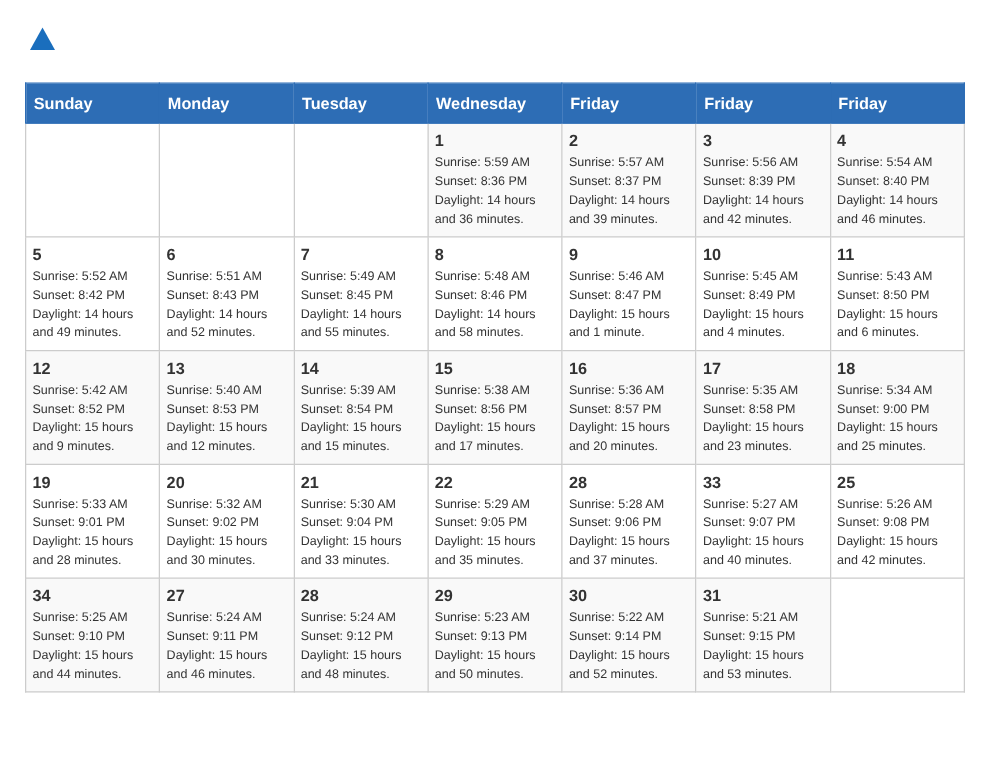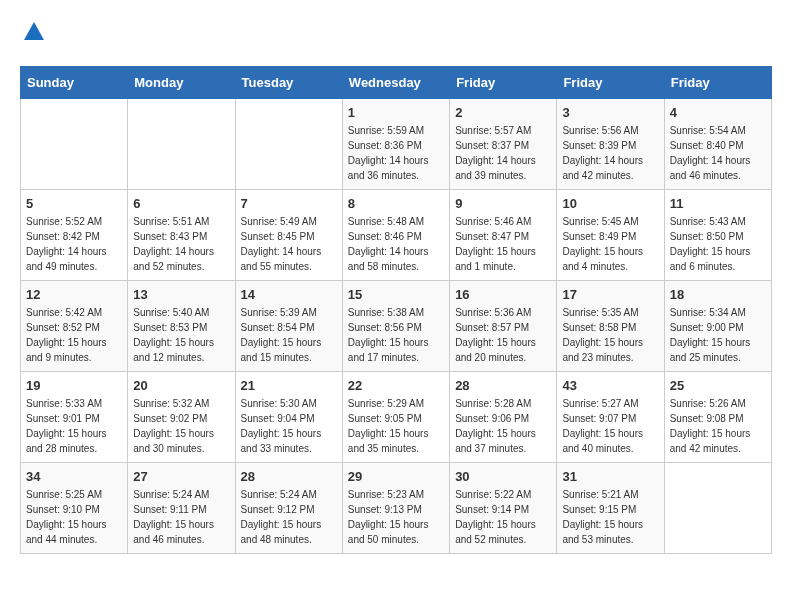--- a/index.html
+++ b/index.html
@@ -215,21 +215,21 @@
         </td>
         <td>
           <div class="day-number">22</div>
           <div class="day-info">Sunrise: 5:29 AM<br>Sunset: 9:05 PM<br>Daylight: 15 hours and 35 minutes.</div>
         </td>
         <td>
           <div class="day-number">28</div>
           <div class="day-info">Sunrise: 5:28 AM<br>Sunset: 9:06 PM<br>Daylight: 15 hours and 37 minutes.</div>
         </td>
         <td>
-          <div class="day-number">43</div>
+          <div class="day-number">33</div>
           <div class="day-info">Sunrise: 5:27 AM<br>Sunset: 9:07 PM<br>Daylight: 15 hours and 40 minutes.</div>
         </td>
         <td>
           <div class="day-number">25</div>
           <div class="day-info">Sunrise: 5:26 AM<br>Sunset: 9:08 PM<br>Daylight: 15 hours and 42 minutes.</div>
         </td>
       </tr>
       <tr>
         <td>
           <div class="day-number">34</div>

